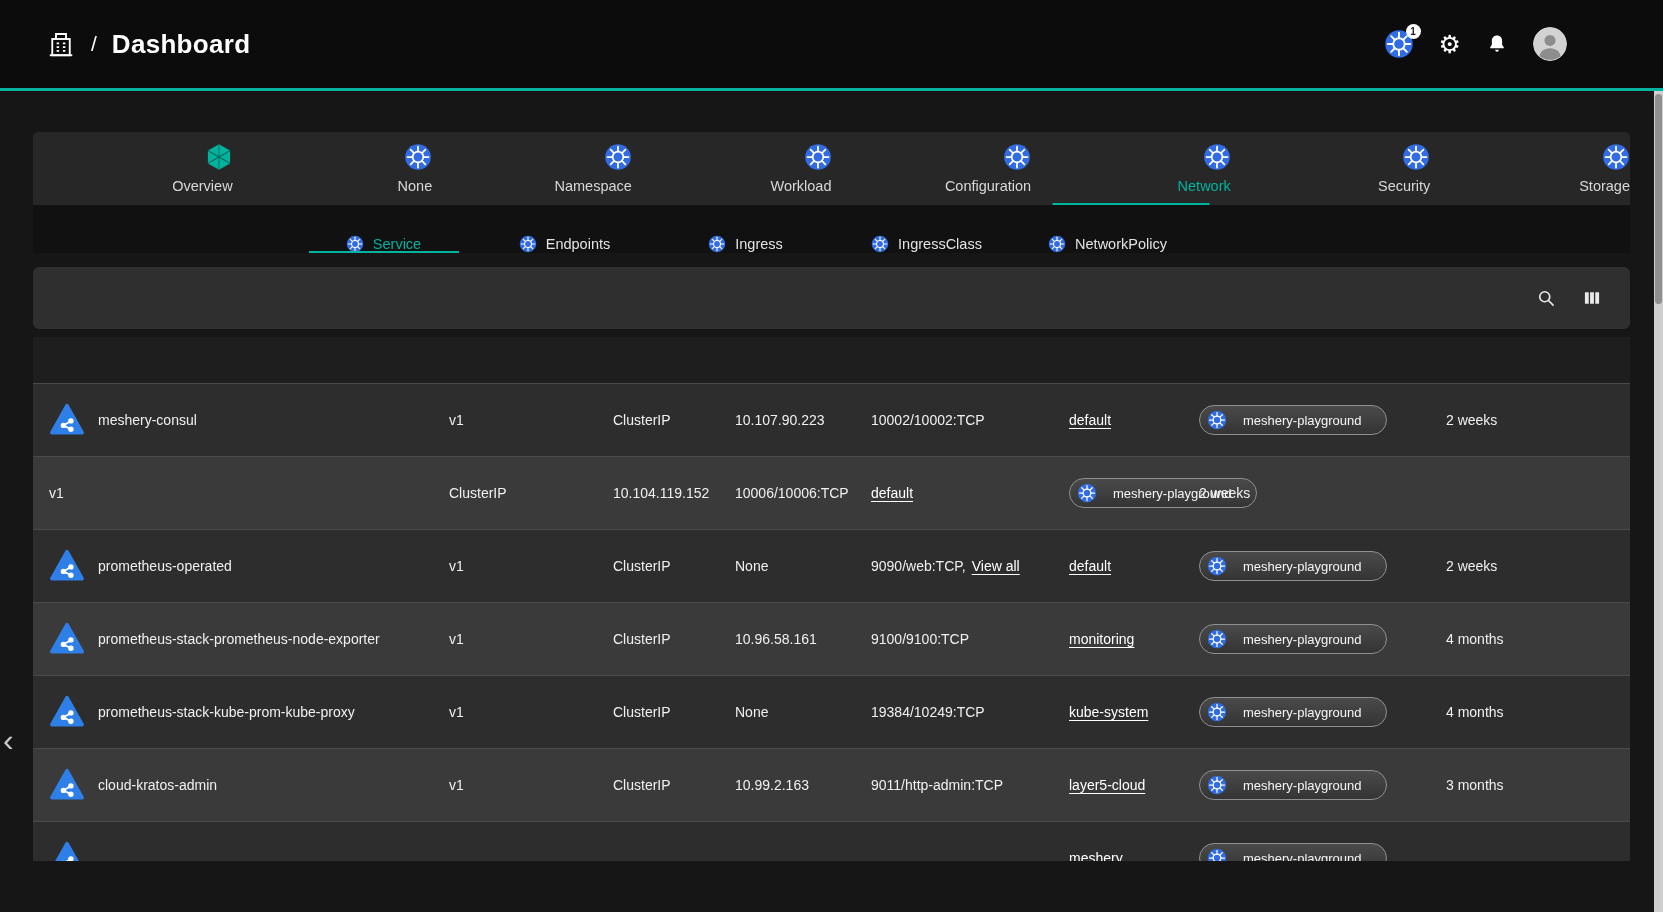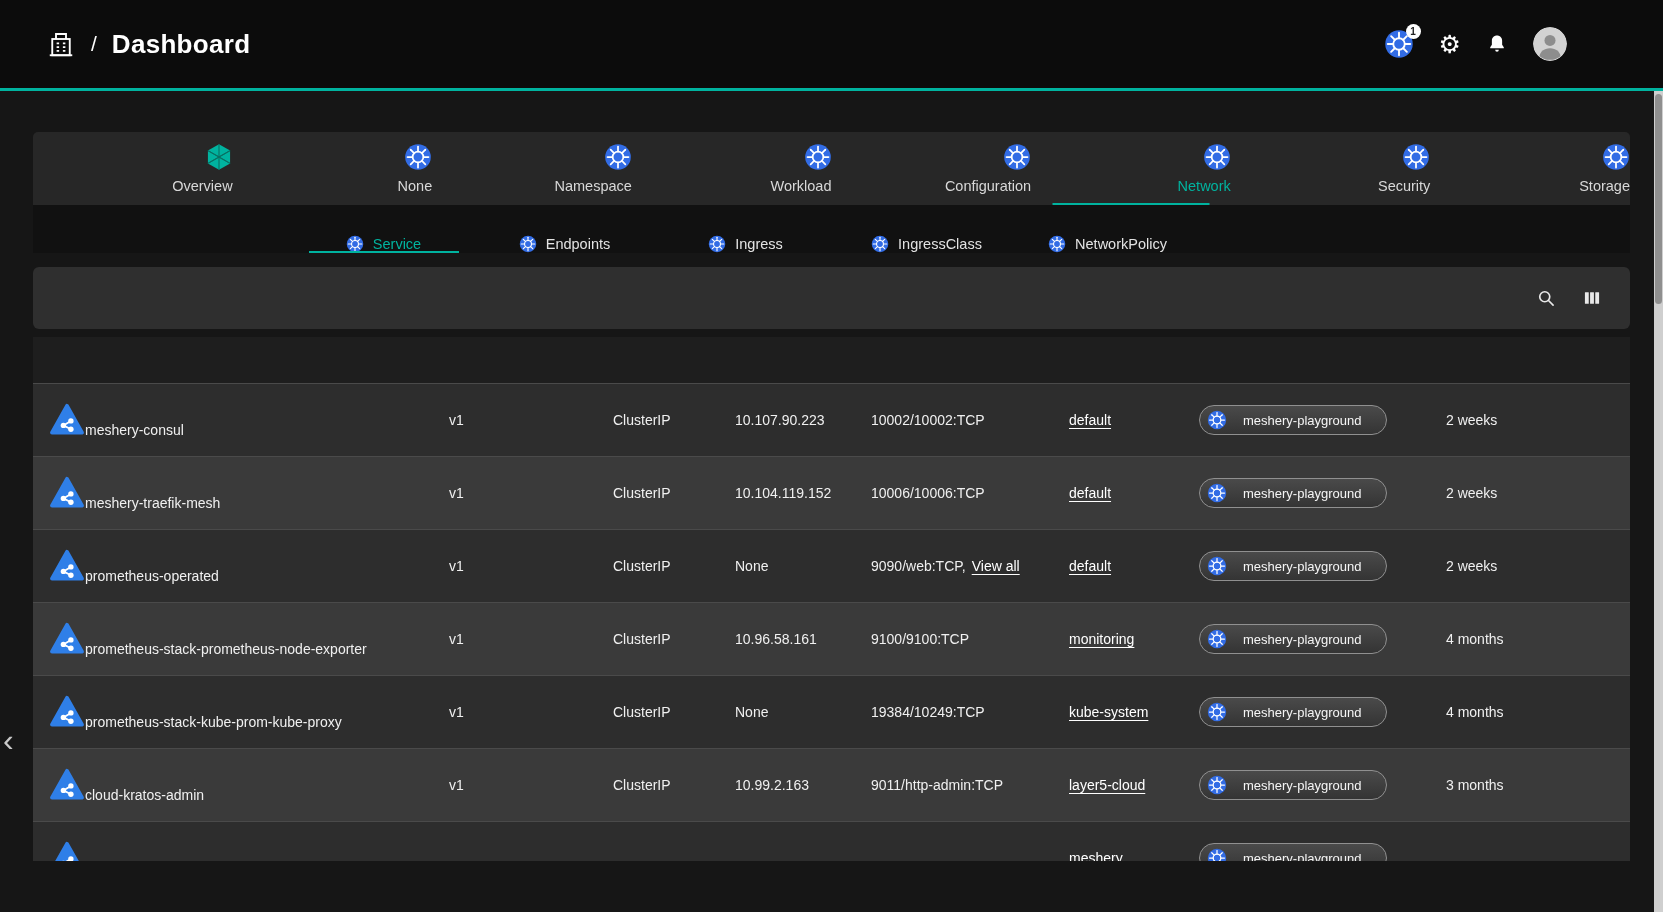--- a/index.html
+++ b/index.html
@@ -54,21 +54,21 @@
   
   .table-wrap { margin-top:8px; height:524px; overflow:hidden; }
   .grid-cols { display:grid; grid-template-columns:400px 164px 122px 136px 198px 130px 247px 1fr;
     padding-left:16px; align-items:center; }
   .thead { height:46px; background:#1e1e1e; }
   .th { color:#fff; font-weight:700; font-size:15px; cursor:pointer; }
   .row { height:73px; border-top:1px solid #4a4a4a; cursor:pointer; }
   .row:nth-child(odd) { background:#2d2d2d; }
   .row:nth-child(even) { background:#3a3a3a; }
   .cell { color:#f0f0f0; font-size:14px; }
-  .name-cell { display:flex; align-items:flex-end; }
+  .name-cell { display:flex; align-items:center; gap:13px; }
   .svc-icon svg { width:36px; height:36px; display:block; }
   .ports-cell { display:flex; gap:6px; align-items:center; }
   .ns-link, .view-all { color:#fff; text-decoration:underline; text-underline-offset:3px;
     font-size:14px; cursor:pointer; }
   .pill { display:inline-flex; align-items:center; gap:16px; height:30px;
     padding:0 14px 0 7px; border:1px solid #909090; border-radius:16px;
     background:linear-gradient(180deg,#4a4a4a,#343434); min-width:188px; cursor:pointer; }
   .pill svg { width:20px; height:20px; display:block; }
   .pill-label { color:#f5f5f5; font-size:13px; }
 
@@ -338,34 +338,55 @@
       <span class="pill">
         <svg>
                 <use href="#ic-k8s"></use>
               </svg>
         <span class="pill-label">meshery-playground</span>
       </span>
     </div>
     <div class="cell">2 weeks</div>
   </div>
         <div class="row grid-cols">
+    <div class="cell">v1</div>
+    <div class="cell">ClusterIP</div>
+    <div class="cell">10.104.119.152</div>
+    <div class="cell ports-cell">
+      <span>10006/10006:TCP</span>
+
+    </div>
+    <div class="cell">
+      <a class="ns-link">default</a>
+    </div>
+    <div class="cell">
+      <span class="pill">
+        <svg>
+                <use href="#ic-k8s"></use>
+              </svg>
+        <span class="pill-label">meshery-playground</span>
+      </span>
+    </div>
+    <div class="cell">2 weeks</div>
+  </div>
+        <div class="row grid-cols">
     <div class="cell name-cell">
       <span class="svc-icon">
               <svg>
                 <use href="#ic-svc"></use>
               </svg>
             </span>
-      <span>meshery-traefik-mesh</span>
+      <span>prometheus-operated</span>
     </div>
     <div class="cell">v1</div>
     <div class="cell">ClusterIP</div>
-    <div class="cell">10.104.119.152</div>
-    <div class="cell ports-cell">
-      <span>10006/10006:TCP</span>
-
+    <div class="cell">None</div>
+    <div class="cell ports-cell">
+      <span>9090/web:TCP,</span>
+      <a class="view-all">View all</a>
     </div>
     <div class="cell">
       <a class="ns-link">default</a>
     </div>
     <div class="cell">
       <span class="pill">
         <svg>
                 <use href="#ic-k8s"></use>
               </svg>
         <span class="pill-label">meshery-playground</span>
@@ -373,136 +394,107 @@
     </div>
     <div class="cell">2 weeks</div>
   </div>
         <div class="row grid-cols">
     <div class="cell name-cell">
       <span class="svc-icon">
               <svg>
                 <use href="#ic-svc"></use>
               </svg>
             </span>
-      <span>prometheus-operated</span>
+      <span>prometheus-stack-prometheus-node-exporter</span>
     </div>
     <div class="cell">v1</div>
     <div class="cell">ClusterIP</div>
-    <div class="cell">None</div>
-    <div class="cell ports-cell">
-      <span>9090/web:TCP,</span>
-      <a class="view-all">View all</a>
-    </div>
-    <div class="cell">
-      <a class="ns-link">default</a>
-    </div>
-    <div class="cell">
-      <span class="pill">
-        <svg>
-                <use href="#ic-k8s"></use>
-              </svg>
-        <span class="pill-label">meshery-playground</span>
-      </span>
-    </div>
-    <div class="cell">2 weeks</div>
+    <div class="cell">10.96.58.161</div>
+    <div class="cell ports-cell">
+      <span>9100/9100:TCP</span>
+
+    </div>
+    <div class="cell">
+      <a class="ns-link">monitoring</a>
+    </div>
+    <div class="cell">
+      <span class="pill">
+        <svg>
+                <use href="#ic-k8s"></use>
+              </svg>
+        <span class="pill-label">meshery-playground</span>
+      </span>
+    </div>
+    <div class="cell">4 months</div>
   </div>
         <div class="row grid-cols">
     <div class="cell name-cell">
       <span class="svc-icon">
               <svg>
                 <use href="#ic-svc"></use>
               </svg>
             </span>
-      <span>prometheus-stack-prometheus-node-exporter</span>
+      <span>prometheus-stack-kube-prom-kube-proxy</span>
     </div>
     <div class="cell">v1</div>
     <div class="cell">ClusterIP</div>
-    <div class="cell">10.96.58.161</div>
-    <div class="cell ports-cell">
-      <span>9100/9100:TCP</span>
-
-    </div>
-    <div class="cell">
-      <a class="ns-link">monitoring</a>
+    <div class="cell">None</div>
+    <div class="cell ports-cell">
+      <span>19384/10249:TCP</span>
+
+    </div>
+    <div class="cell">
+      <a class="ns-link">kube-system</a>
     </div>
     <div class="cell">
       <span class="pill">
         <svg>
                 <use href="#ic-k8s"></use>
               </svg>
         <span class="pill-label">meshery-playground</span>
       </span>
     </div>
     <div class="cell">4 months</div>
   </div>
         <div class="row grid-cols">
     <div class="cell name-cell">
       <span class="svc-icon">
               <svg>
                 <use href="#ic-svc"></use>
               </svg>
             </span>
-      <span>prometheus-stack-kube-prom-kube-proxy</span>
+      <span>cloud-kratos-admin</span>
     </div>
     <div class="cell">v1</div>
     <div class="cell">ClusterIP</div>
-    <div class="cell">None</div>
-    <div class="cell ports-cell">
-      <span>19384/10249:TCP</span>
-
-    </div>
-    <div class="cell">
-      <a class="ns-link">kube-system</a>
-    </div>
-    <div class="cell">
-      <span class="pill">
-        <svg>
-                <use href="#ic-k8s"></use>
-              </svg>
-        <span class="pill-label">meshery-playground</span>
-      </span>
-    </div>
-    <div class="cell">4 months</div>
+    <div class="cell">10.99.2.163</div>
+    <div class="cell ports-cell">
+      <span>9011/http-admin:TCP</span>
+
+    </div>
+    <div class="cell">
+      <a class="ns-link">layer5-cloud</a>
+    </div>
+    <div class="cell">
+      <span class="pill">
+        <svg>
+                <use href="#ic-k8s"></use>
+              </svg>
+        <span class="pill-label">meshery-playground</span>
+      </span>
+    </div>
+    <div class="cell">3 months</div>
   </div>
         <div class="row grid-cols">
     <div class="cell name-cell">
       <span class="svc-icon">
               <svg>
                 <use href="#ic-svc"></use>
               </svg>
             </span>
-      <span>cloud-kratos-admin</span>
-    </div>
-    <div class="cell">v1</div>
-    <div class="cell">ClusterIP</div>
-    <div class="cell">10.99.2.163</div>
-    <div class="cell ports-cell">
-      <span>9011/http-admin:TCP</span>
-
-    </div>
-    <div class="cell">
-      <a class="ns-link">layer5-cloud</a>
-    </div>
-    <div class="cell">
-      <span class="pill">
-        <svg>
-                <use href="#ic-k8s"></use>
-              </svg>
-        <span class="pill-label">meshery-playground</span>
-      </span>
-    </div>
-    <div class="cell">3 months</div>
-  </div>
-        <div class="row grid-cols">
-    <div class="cell name-cell">
-      <span class="svc-icon">
-              <svg>
-                <use href="#ic-svc"></use>
-              </svg>
-            </span>
       <span></span>
     </div>
     <div class="cell"></div>
     <div class="cell"></div>
     <div class="cell"></div>
     <div class="cell ports-cell">
       <span></span>
 
     </div>
     <div class="cell">

